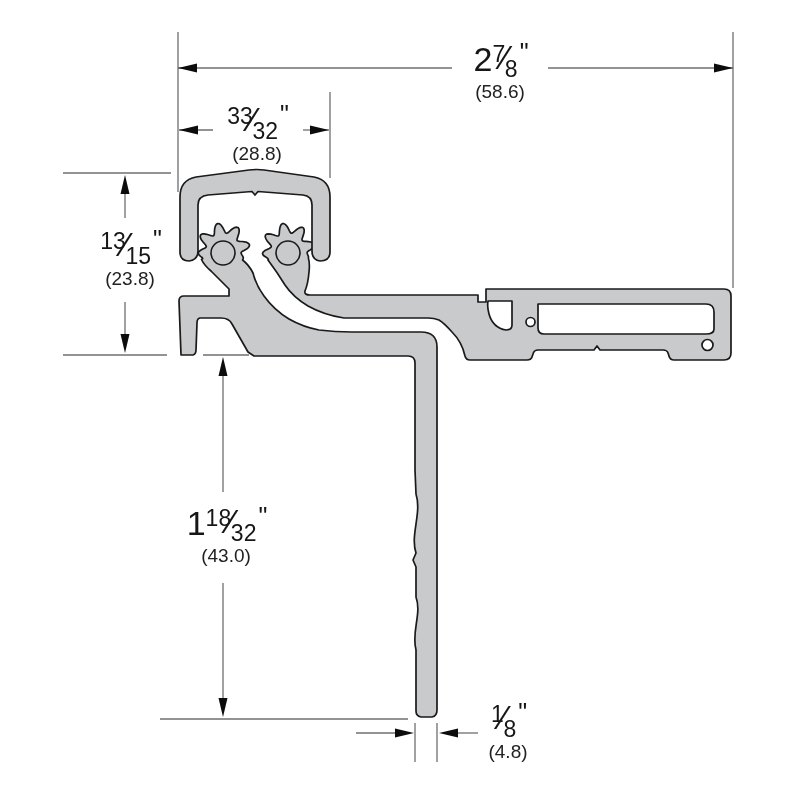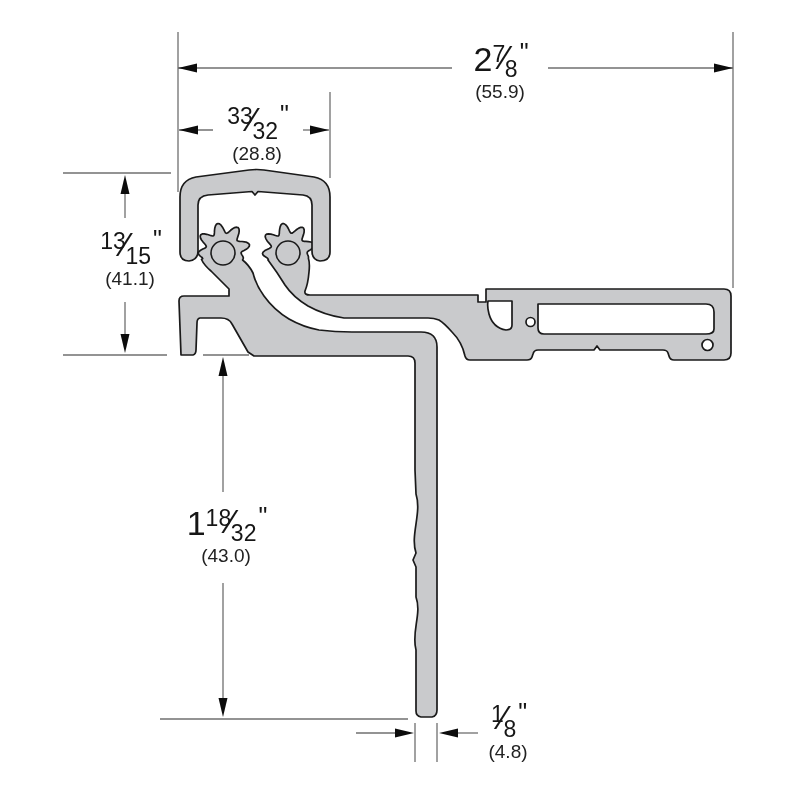--- a/index.html
+++ b/index.html
@@ -73,31 +73,31 @@
       <path id="cap" class="profile" d="M 180,252 L 180,197 Q 180,180 196,177 L 249,170 Q 257,169 264,170 L 314,177 Q 330,180 330,197
            L 330,252 Q 330,261 320,261 Q 312,260 312,251 L 312,205 Q 312,196 303,195 L 258,191.5
            L 255,195 L 252,191.5 L 208,195 Q 198,196 198,205 L 198,251 Q 198,260 189,261 Q 180,261 180,252 Z"></path>
       <circle class="bearing" cx="223" cy="253" r="12"></circle>
       <circle class="bearing" cx="288" cy="253" r="12"></circle>
     </g>
   </svg>
 
   <div class="dim" style="left:500px;top:42px;">
     <span class="whole">2</span><span class="fnum">7</span><span class="slash">⁄</span><span class="fden">8</span><span class="qt">"</span>
-    <div class="metric">(55.9)</div>
+    <div class="metric">(58.6)</div>
   </div>
 
   <div class="dim" style="left:257px;top:104px;">
     <span class="whole"></span><span class="fnum">33</span><span class="slash">⁄</span><span class="fden">32</span><span class="qt">"</span>
     <div class="metric">(28.8)</div>
   </div>
 
   <div class="dim" style="left:130px;top:229px;">
     <span class="whole"></span><span class="fnum">13</span><span class="slash">⁄</span><span class="fden">15</span><span class="qt">"</span>
-    <div class="metric">(41.1)</div>
+    <div class="metric">(23.8)</div>
   </div>
 
   <div class="dim" style="left:226px;top:506px;">
     <span class="whole">1</span><span class="fnum">18</span><span class="slash">⁄</span><span class="fden">32</span><span class="qt">"</span>
     <div class="metric">(43.0)</div>
   </div>
 
   <div class="dim" style="left:508px;top:702px;">
     <span class="whole"></span><span class="fnum">1</span><span class="slash">⁄</span><span class="fden">8</span><span class="qt">"</span>
     <div class="metric">(4.8)</div>

